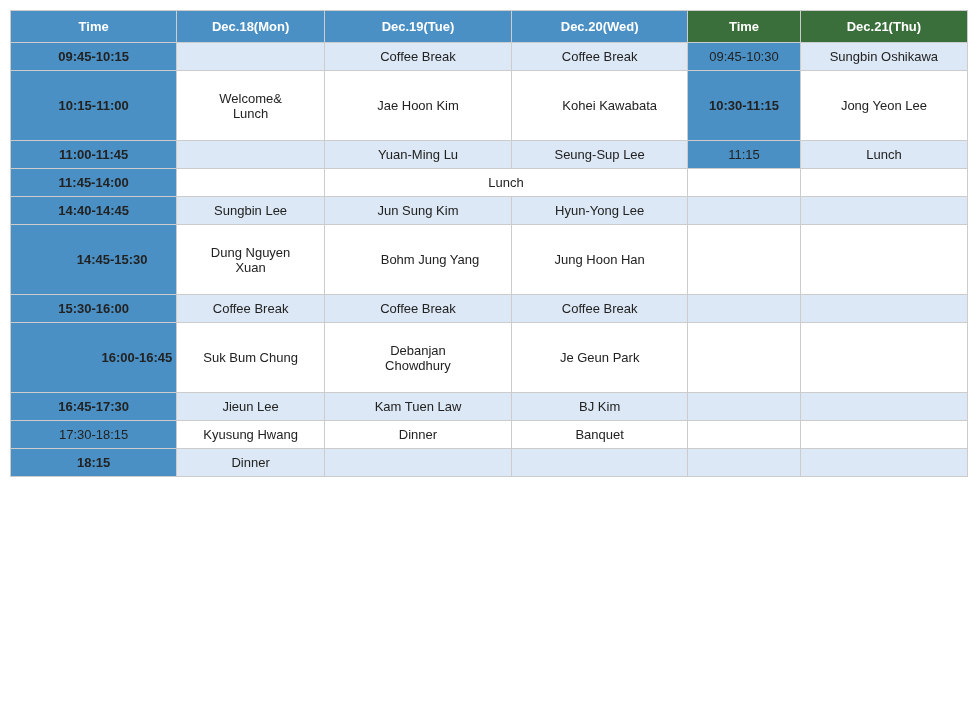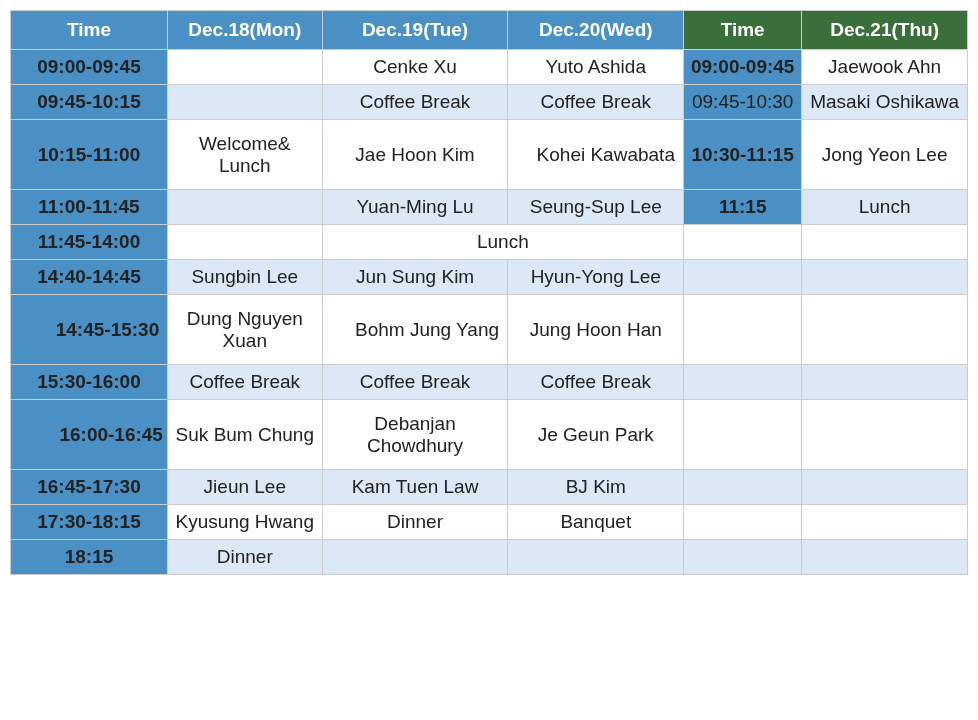--- a/index.html
+++ b/index.html
@@ -7,21 +7,21 @@
       font-family: Arial, sans-serif;
       background: #fff;
       display: flex;
       justify-content: center;
       align-items: flex-start;
       padding: 10px;
     }
     .schedule-table {
       width: 970px;
       border-collapse: collapse;
-      font-size: 19px;
+      font-size: 13px;
     }
     .schedule-table th, .schedule-table td {
       border: 1px solid #ccc;
       text-align: center;
       vertical-align: middle;
       padding: 6px 4px;
     }
     .header-blue {
       background-color: #4a90c4;
       color: #fff;
@@ -58,51 +58,43 @@
     <tr>
       <th class="header-blue">Time</th>
       <th class="header-blue">Dec.18(Mon)</th>
       <th class="header-blue">Dec.19(Tue)</th>
       <th class="header-blue">Dec.20(Wed)</th>
       <th class="header-green">Time</th>
       <th class="header-green">Dec.21(Thu)</th>
     </tr>
   </thead>
   <tbody id="table-body">
-  <tr class="row-white">
-        <td class="time-col" style="font-weight: bold; white-space: nowrap;">09:00-09:45</td>
-        <td style="white-space: pre-line;"></td>
-        <td style="white-space: pre-line;">Cenke Xu</td>
-        <td>Yuto Ashida</td>
-        <td class="time-col" style="font-weight: bold; white-space: nowrap;">09:00-09:45</td>
-        <td>Jaewook Ahn</td>
-      </tr>
       <tr class="row-light">
         <td class="time-col" style="font-weight: bold; white-space: nowrap;">09:45-10:15</td>
         <td style="white-space: pre-line;"></td>
         <td style="white-space: pre-line;">Coffee Break</td>
         <td>Coffee Break</td>
         <td class="time-col" style="font-weight: normal; white-space: nowrap;">09:45-10:30</td>
-        <td>Masaki Oshikawa</td>
+        <td>Sungbin Oshikawa</td>
       </tr>
       <tr class="row-white">
         <td class="time-col" style="font-weight: bold; white-space: nowrap;">10:15-11:00</td>
         <td style="height: 70px; white-space: pre-line;">Welcome&amp;
 Lunch</td>
         <td style="height: 70px; white-space: pre-line;">Jae Hoon Kim</td>
         <td style="height: 70px; padding-left: 24px;">Kohei Kawabata</td>
         <td class="time-col" style="font-weight: bold; white-space: nowrap;">10:30-11:15</td>
         <td>Jong Yeon Lee</td>
       </tr>
       <tr class="row-light">
         <td class="time-col" style="font-weight: bold; white-space: nowrap; margin-left: 16px;">11:00-11:45</td>
         <td style="white-space: pre-line;"></td>
         <td style="white-space: pre-line;">Yuan-Ming Lu</td>
         <td>Seung-Sup Lee</td>
-        <td class="time-col" style="font-weight: bold; white-space: nowrap;">11:15</td>
+        <td class="time-col" style="font-weight: normal; white-space: nowrap;">11:15</td>
         <td>Lunch</td>
       </tr>
       <tr class="row-white">
         <td class="time-col" style="font-weight: bold; white-space: nowrap;">11:45-14:00</td>
         <td style="white-space: pre-line;"></td>
         <td colspan="2">Lunch</td>
         <td></td>
         <td></td>
       </tr>
       <tr class="row-light">
@@ -141,21 +133,21 @@
       </tr>
       <tr class="row-light">
         <td class="time-col" style="font-weight: bold; white-space: nowrap;">16:45-17:30</td>
         <td style="white-space: pre-line;">Jieun Lee</td>
         <td style="white-space: pre-line;">Kam Tuen Law</td>
         <td>BJ Kim</td>
         <td></td>
         <td></td>
       </tr>
       <tr class="row-white">
-        <td class="time-col" style="font-weight: bold; white-space: nowrap;">17:30-18:15</td>
+        <td class="time-col" style="font-weight: normal; white-space: nowrap;">17:30-18:15</td>
         <td style="white-space: pre-line;">Kyusung Hwang</td>
         <td style="white-space: pre-line;">Dinner</td>
         <td>Banquet</td>
         <td></td>
         <td></td>
       </tr>
       <tr class="row-light">
         <td class="time-col" style="font-weight: bold; white-space: nowrap;">18:15</td>
         <td style="white-space: pre-line;">Dinner</td>
         <td style="white-space: pre-line;"></td>

